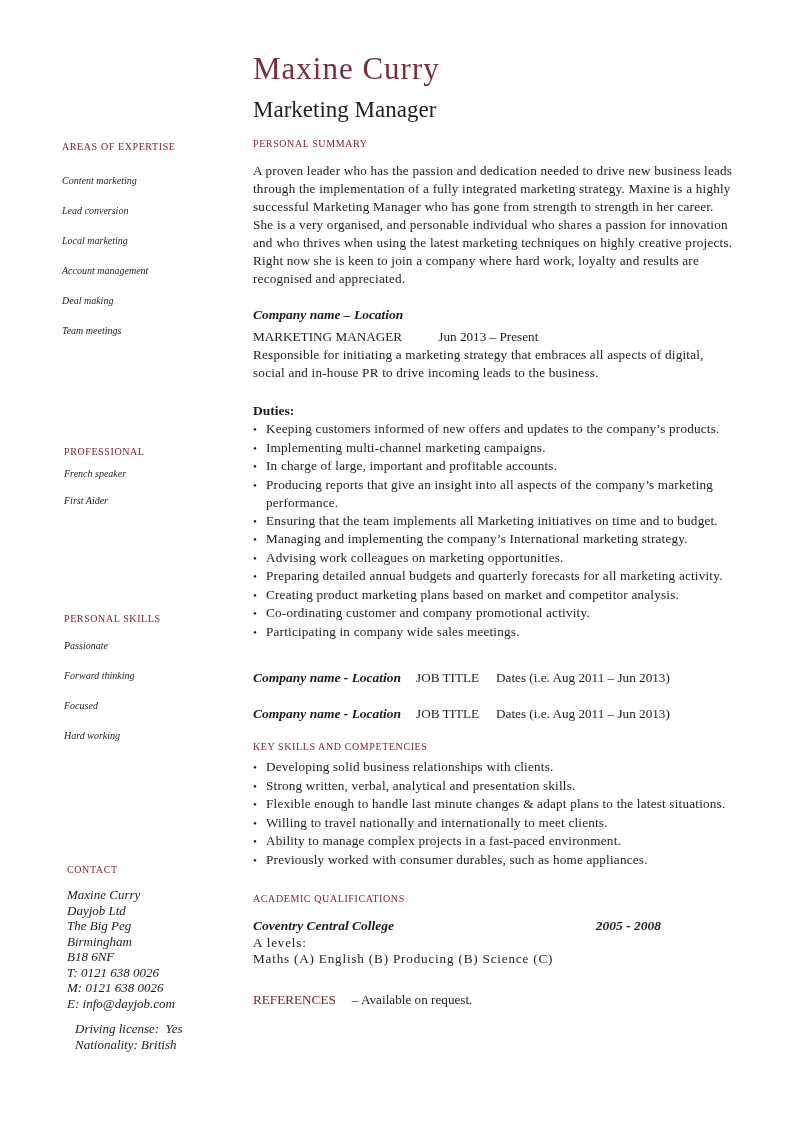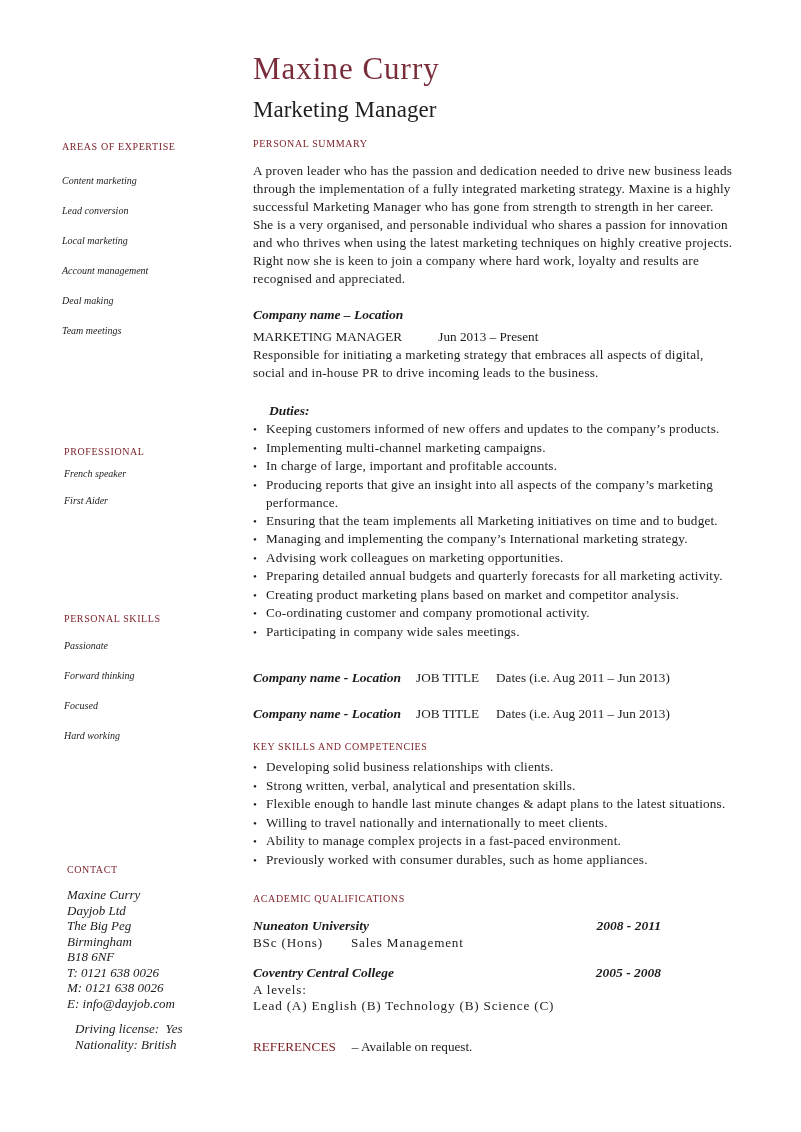--- a/index.html
+++ b/index.html
@@ -33,21 +33,21 @@
   .main{position:absolute;left:253px;top:50px;width:484px;}
   .name{font-size:31px;font-weight:400;margin:0;line-height:38px;letter-spacing:1px;color:var(--name,#7a2d3a);}
   .role{font-size:23px;font-weight:400;margin:8px 0 0;line-height:28px;color:#1f1f1f;}
   .m-heading{margin-top:14px;}
   .body-text{font-size:13.2px;line-height:18px;letter-spacing:.2px;margin:13px 0 0;}
   #work-heading{margin-top:16px;}
   .company-line{font-size:13.5px;font-weight:700;font-style:italic;margin-top:18px;line-height:18px;}
   .jobrow{margin-top:4px;font-size:13.2px;line-height:18px;}
   .jobrow .jobtitle{display:inline-block;width:182px;}
   .job-desc{margin:0;font-size:13.2px;line-height:18px;letter-spacing:.2px;}
-  .duties-label{font-size:13.5px;font-weight:700;font-style:italic;margin-top:20px;line-height:18px;margin-left:16px;}
+  .duties-label{font-size:13.5px;font-weight:700;margin-top:20px;line-height:18px;}
   ul.bullets{list-style:none;margin:0;padding:0;font-size:13.2px;line-height:17.5px;letter-spacing:.2px;}
   ul.bullets li{padding-left:13px;text-indent:-13px;}
   ul.bullets li::before{content:"\2022";display:inline-block;width:13px;text-indent:0;font-size:.85em;}
   .roles-block{margin-top:28px;}
   .role-row{display:flex;font-size:13.2px;line-height:18px;}
   .role-row + .role-row{margin-top:18px;}
   .role-company{width:163px;font-weight:700;font-style:italic;font-size:13.5px;}
   .role-title{width:80px;}
   #skills-heading{margin-top:18px;}
   #skills-list{margin-top:6px;}
@@ -171,36 +171,27 @@
   <li>Developing solid business relationships with clients.</li>
       <li>Strong written, verbal, analytical and presentation skills.</li>
       <li>Flexible enough to handle last minute changes &amp; adapt plans to the latest situations.</li>
       <li>Willing to travel nationally and internationally to meet clients.</li>
       <li>Ability to manage complex projects in a fast-paced environment.</li>
       <li>Previously worked with consumer durables, such as home appliances.</li>
     </ul>
 
   <h3 class="sec-heading" id="academic-heading">ACADEMIC QUALIFICATIONS</h3>
 
-  <div class="acad-entry">
-    <div class="acad-row">
-      <span>Nuneaton University</span>
-      <span>2008 - 2011</span>
-    </div>
-    <div class="acad-detail">
-      <span>BSc (Hons)</span><span class="acad-subject">Sales Management</span>
-    </div>
-  </div>
 
   <div class="acad-entry">
     <div class="acad-row">
       <span>Coventry Central College</span>
       <span>2005 - 2008</span>
     </div>
     <div class="acad-detail">A levels:</div>
-    <div class="acad-detail">Lead (A) English (B) Technology (B) Science (C)</div>
+    <div class="acad-detail">Maths (A) English (B) Producing (B) Science (C)</div>
   </div>
 
   <div class="references">
     <span class="accent">REFERENCES</span><span class="ref-text">– Available on request.</span>
   </div>
 
 </main>
 
 </body></html>

